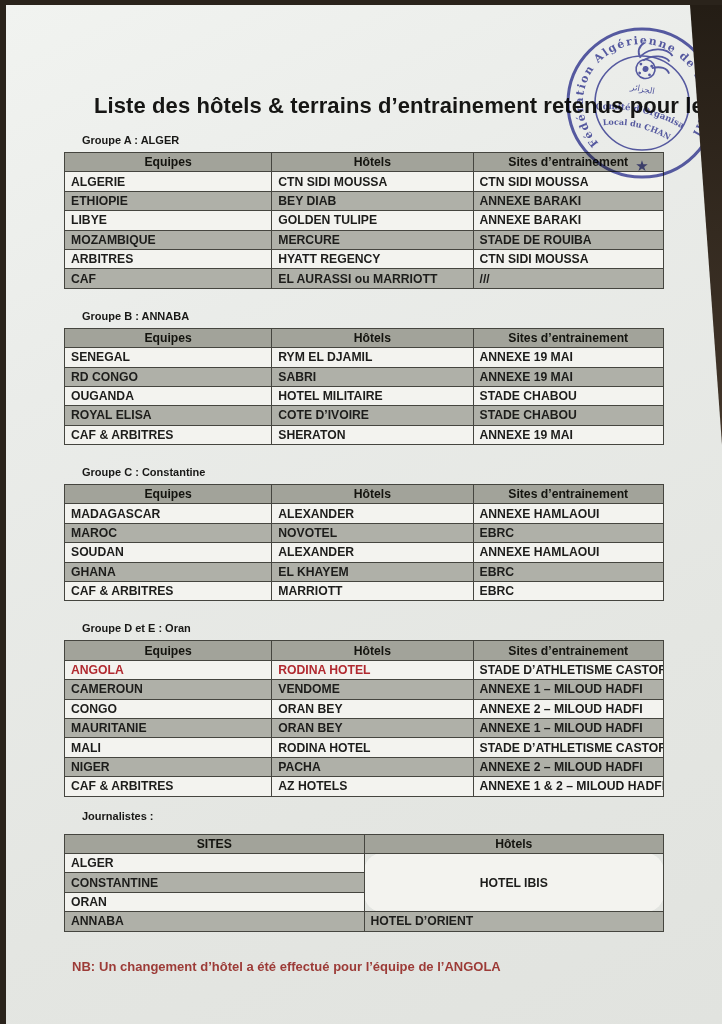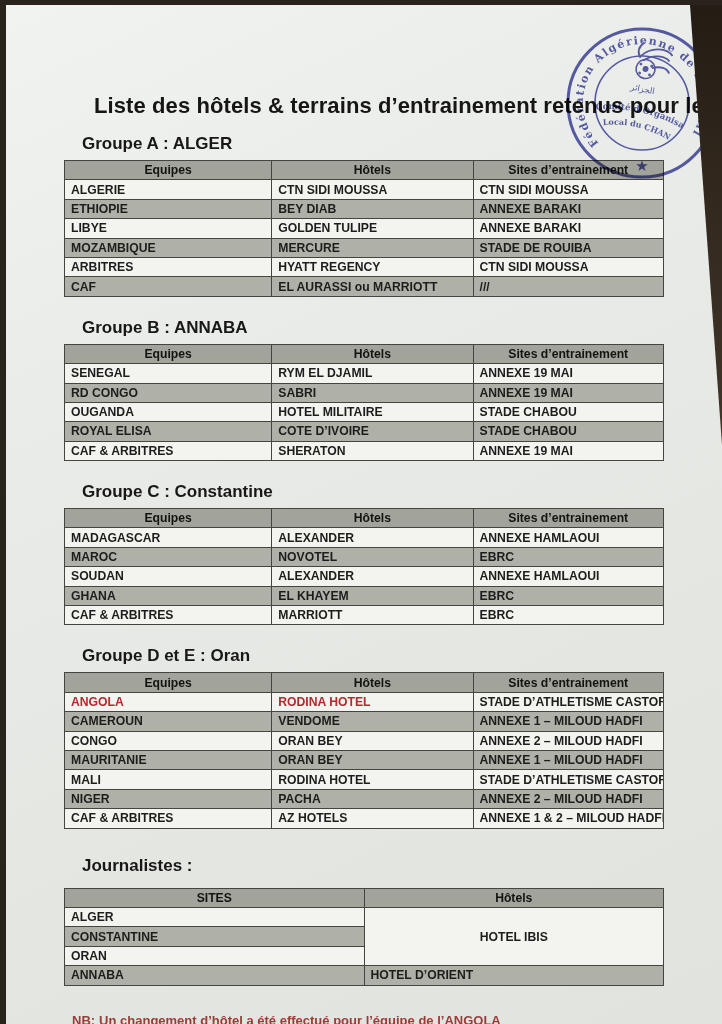--- a/index.html
+++ b/index.html
@@ -6,33 +6,33 @@
   .photo{position:relative;width:722px;height:1024px;background:#2a231b;overflow:hidden;
          font-family:"Liberation Sans",sans-serif;}
   .page{position:absolute;left:6px;top:5px;width:716px;height:1019px;
         background:linear-gradient(155deg,#f1f3f0 0%,#eaece9 30%,#e4e6e2 70%,#e1e3df 100%);}
   .corner-wedge{position:absolute;top:0;right:0;width:32px;height:440px;
         background:linear-gradient(#241d15,#43362a);
         clip-path:polygon(0 0,100% 0,100% 100%);z-index:8;}
   .content{position:relative;padding:0 54px 0 58px;z-index:1;}
   .title{font-size:22px;font-weight:700;color:#161614;margin:88px 0 0 30px;
          letter-spacing:.1px;white-space:nowrap;}
-  .group-heading{font-size:17px;font-weight:700;color:#181816;margin:21px 0 6px 18px;}
+  .group-heading{font-size:11px;font-weight:700;color:#181816;margin:21px 0 6px 18px;}
   .group-heading.first{margin-top:15px;}
-  .group-heading.journ{margin-top:27px;margin-bottom:12px;}
+  .group-heading.journ{margin-top:13px;margin-bottom:12px;}
   table.doc-table{border-collapse:collapse;width:600px;table-layout:fixed;
         font-family:"Liberation Sans",sans-serif;font-size:12.2px;font-weight:700;color:#1d1d1b;}
   table.doc-table th,table.doc-table td{border:1.4px solid #45453f;padding:1px 6px;height:16.4px;
         overflow:hidden;white-space:nowrap;}
   table.doc-table th{background:#a2a39a;text-align:center;font-size:12.2px;color:#14140f;}
   table.doc-table tbody tr:nth-child(odd){background:#f3f3ef;}
   table.doc-table tbody tr:nth-child(even){background:#afb0a8;}
   td.red{color:#b12a30;}
   td.center{text-align:left;}
-  td.merged{background:#f3f3ef;text-align:center;vertical-align:middle;}
+  td.merged{background:#f3f3ef;text-align:center;vertical-align:middle;border-radius:19px;}
   .note{margin:27px 0 0 8px;font-size:13px;font-weight:700;color:#9c3b37;}
   .note .nb{margin-right:4px;text-align:right;}
   .stamp{position:absolute;left:556px;top:18px;width:160px;height:160px;z-index:5;
          opacity:.83;mix-blend-mode:multiply;}
   .stamp svg{width:100%;height:100%;}
 </style>
 </head>
 <body>
 
 <div class="photo">

